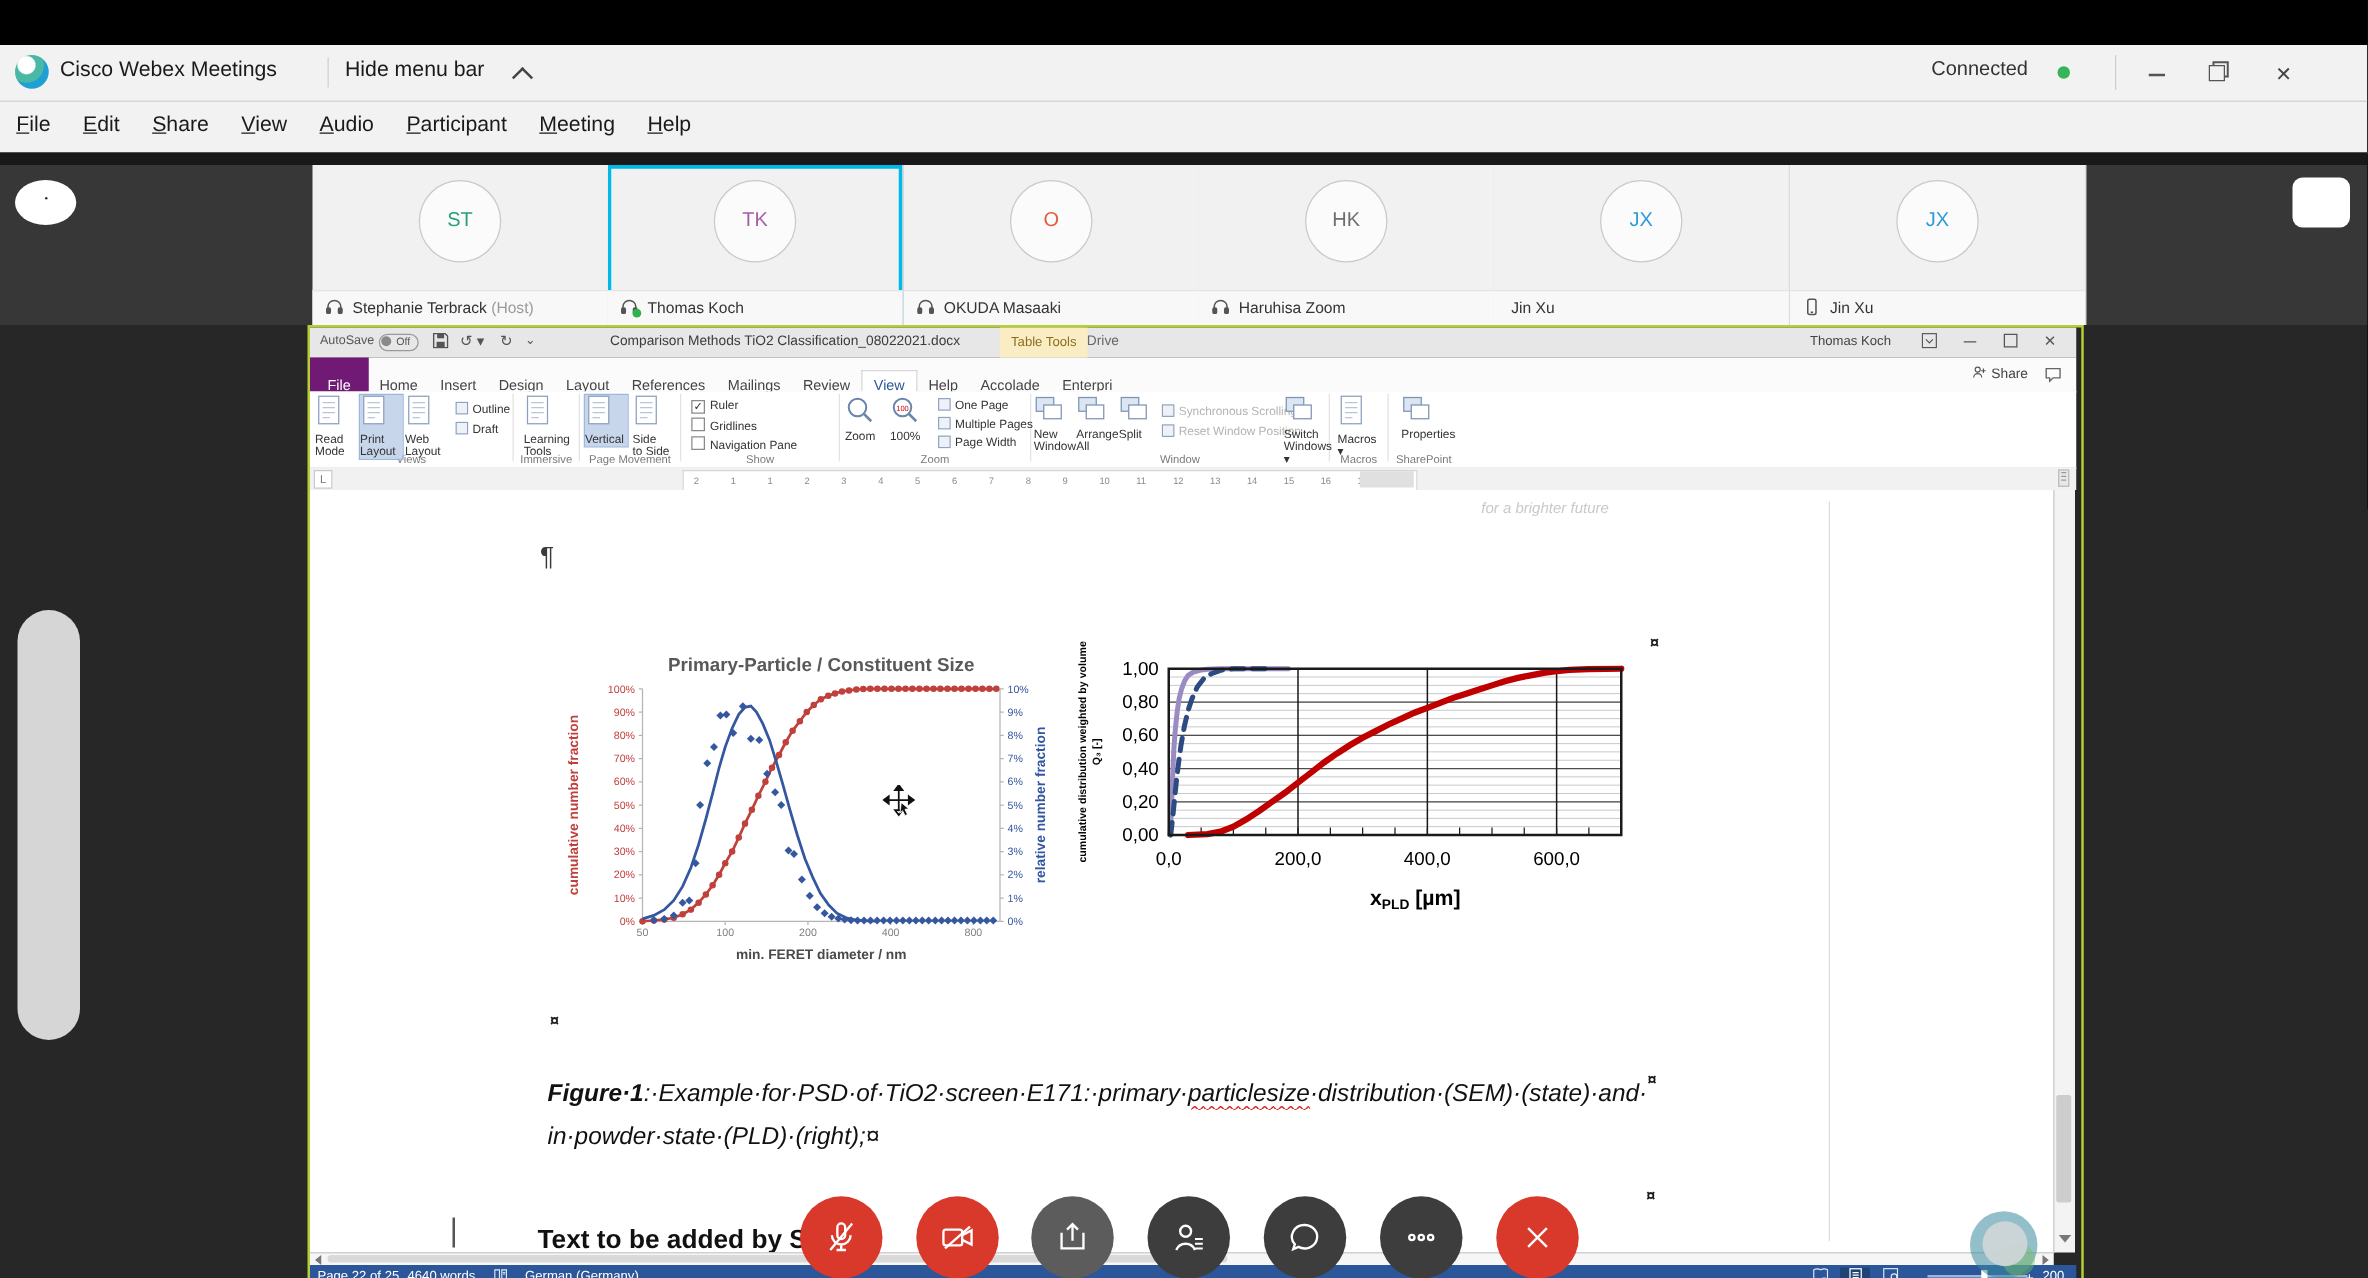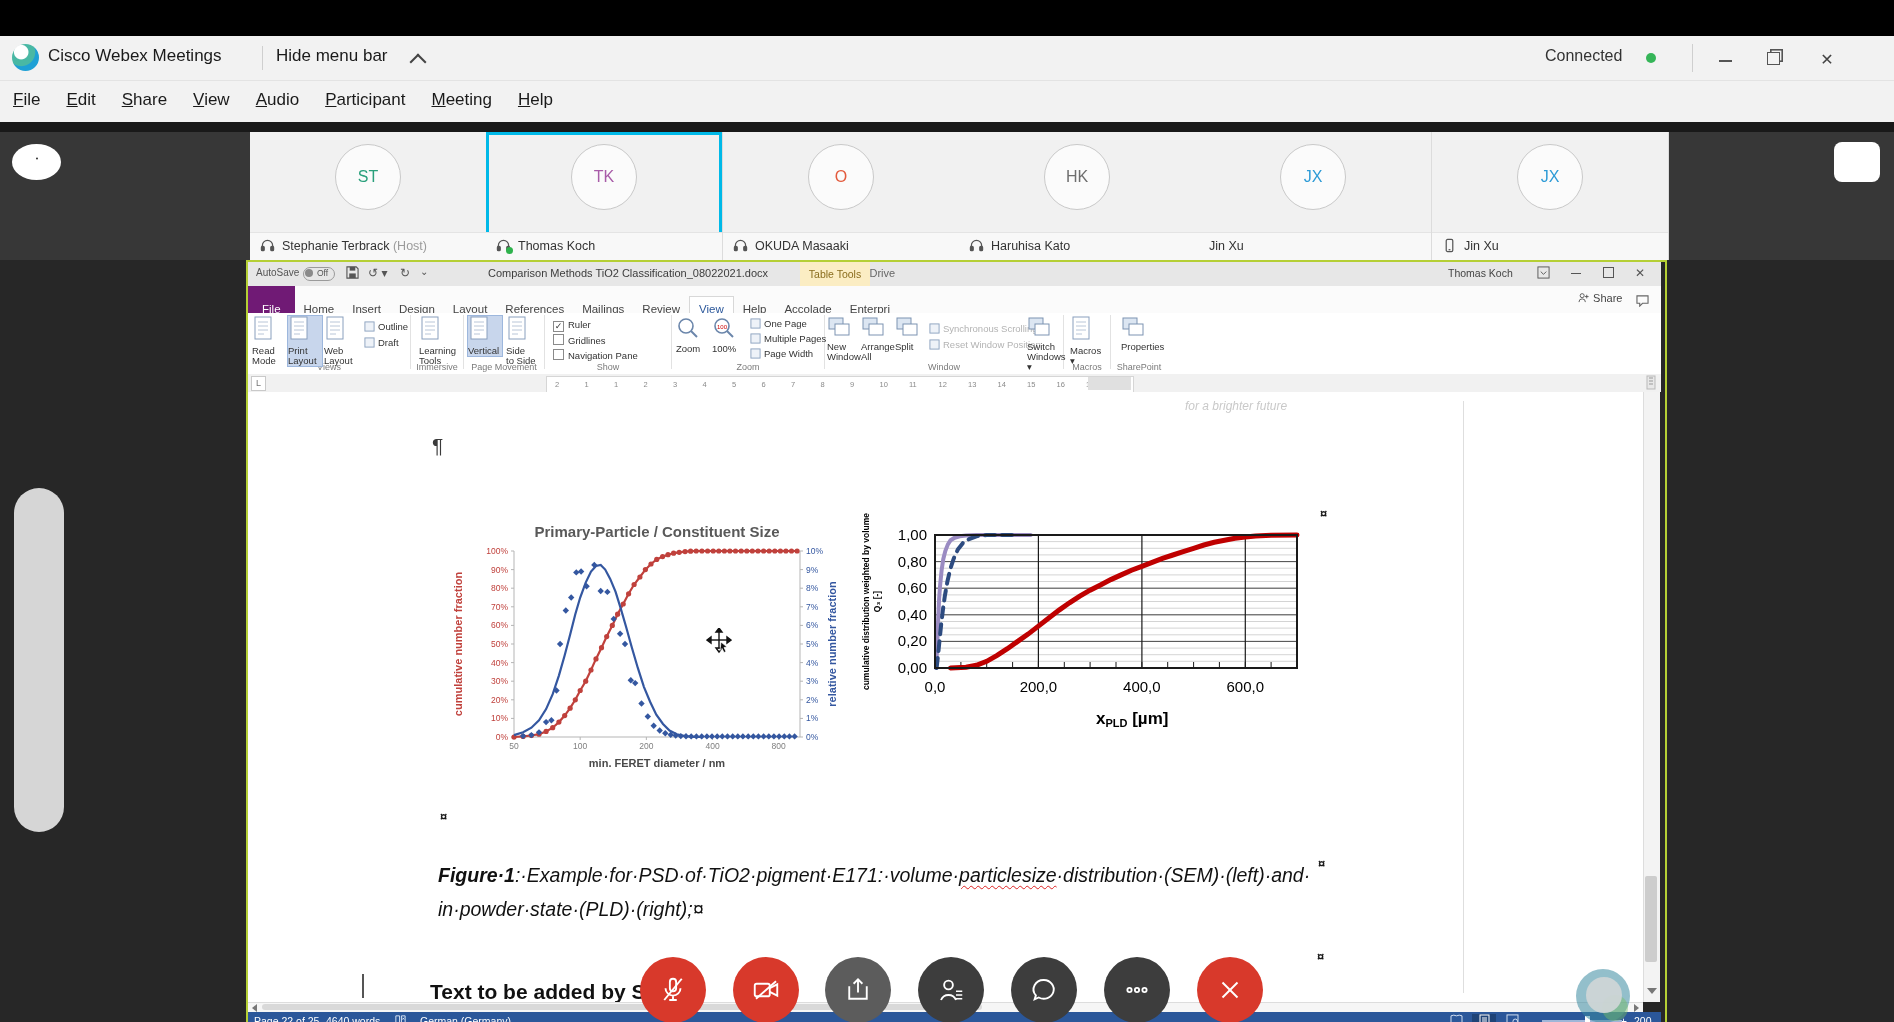--- a/index.html
+++ b/index.html
@@ -185,21 +185,21 @@
         </div>
       </div>
       <div class="tile" style="left: 959px; width: 236px;">
         <div class="avatar" style="color: rgb(110, 110, 110);">HK</div>
         <div class="namebar">
           <span class="devicon"><svg width="15" height="15" viewBox="0 0 16 16" fill="none" stroke="#555" stroke-width="1.3">
               <path d="M2.5 10 v-2 a5.5 5.5 0 0 1 11 0 v2"></path>
               <rect x="1.5" y="9" width="3" height="4.5" rx="1" fill="#555"></rect>
               <rect x="11.5" y="9" width="3" height="4.5" rx="1" fill="#555"></rect>
             </svg></span>
-          <span class="pname">Haruhisa Kato</span>
+          <span class="pname">Haruhisa Zoom</span>
           <span class="muteicon"><svg width="15" height="15" viewBox="0 0 16 16" fill="none" stroke="" stroke-width="1.3">
               <rect x="6.3" y="2" width="3.4" height="7" rx="1.7"></rect>
               <path d="M4 8 a4 4 0 0 0 8 0 M8 12 v2.5 M6 14.5 h4"></path>
               <line x1="3.5" y1="13.5" x2="12.5" y2="2.5"></line>
             </svg></span>
         </div>
       </div>
       <div class="tile" style="left: 1195px; width: 236px;">
         <div class="avatar" style="color: rgb(46, 155, 214);">JX</div>
         <div class="namebar">
@@ -659,21 +659,21 @@
         <text transform="translate(14,97.5) rotate(-90)" font-size="8.5" font-weight="bold" fill="#000" text-anchor="middle">cumulative distribution weighted by volume</text>
         <text transform="translate(25,97.5) rotate(-90)" font-size="8.5" font-weight="bold" fill="#000" text-anchor="middle">Q₃ [-]</text>
       </svg></div>
 
   <span class="abs anchorsym" style="left:1320px;top:470px;">¤</span>
   <span class="abs anchorsym" style="left:440px;top:773px;">¤</span>
   <span class="abs anchorsym" style="left:1318px;top:820px;">¤</span>
   <span class="abs anchorsym" style="left:1317px;top:913px;">¤</span>
 
   <div class="abs" id="caption">
-    <b><span>Figure·1</span></b><span>:·Example·for·PSD·of·TiO2·pigment·E171:·volume·</span><span class="squiggle">particlesize</span><span>·distribution·(SEM)·(left)·and·</span><br>
+    <b><span>Figure·1</span></b><span>:·Example·for·PSD·of·TiO2·screen·E171:·primary·</span><span class="squiggle">particlesize</span><span>·distribution·(SEM)·(state)·and·</span><br>
     <span>in·powder·state·(PLD)·(right);¤</span>
   </div>
 
   <div class="abs" id="cursorline"></div>
   <div class="abs" id="cliptext">Text to be added by ST</div>
 
   <span class="abs" style="left:706px;top:592px;z-index:8;">
     <svg width="26" height="26" viewBox="0 0 26 26">
         <g stroke="#111" stroke-width="1.4" fill="#111">
           <line x1="13" y1="3" x2="13" y2="21"></line>

